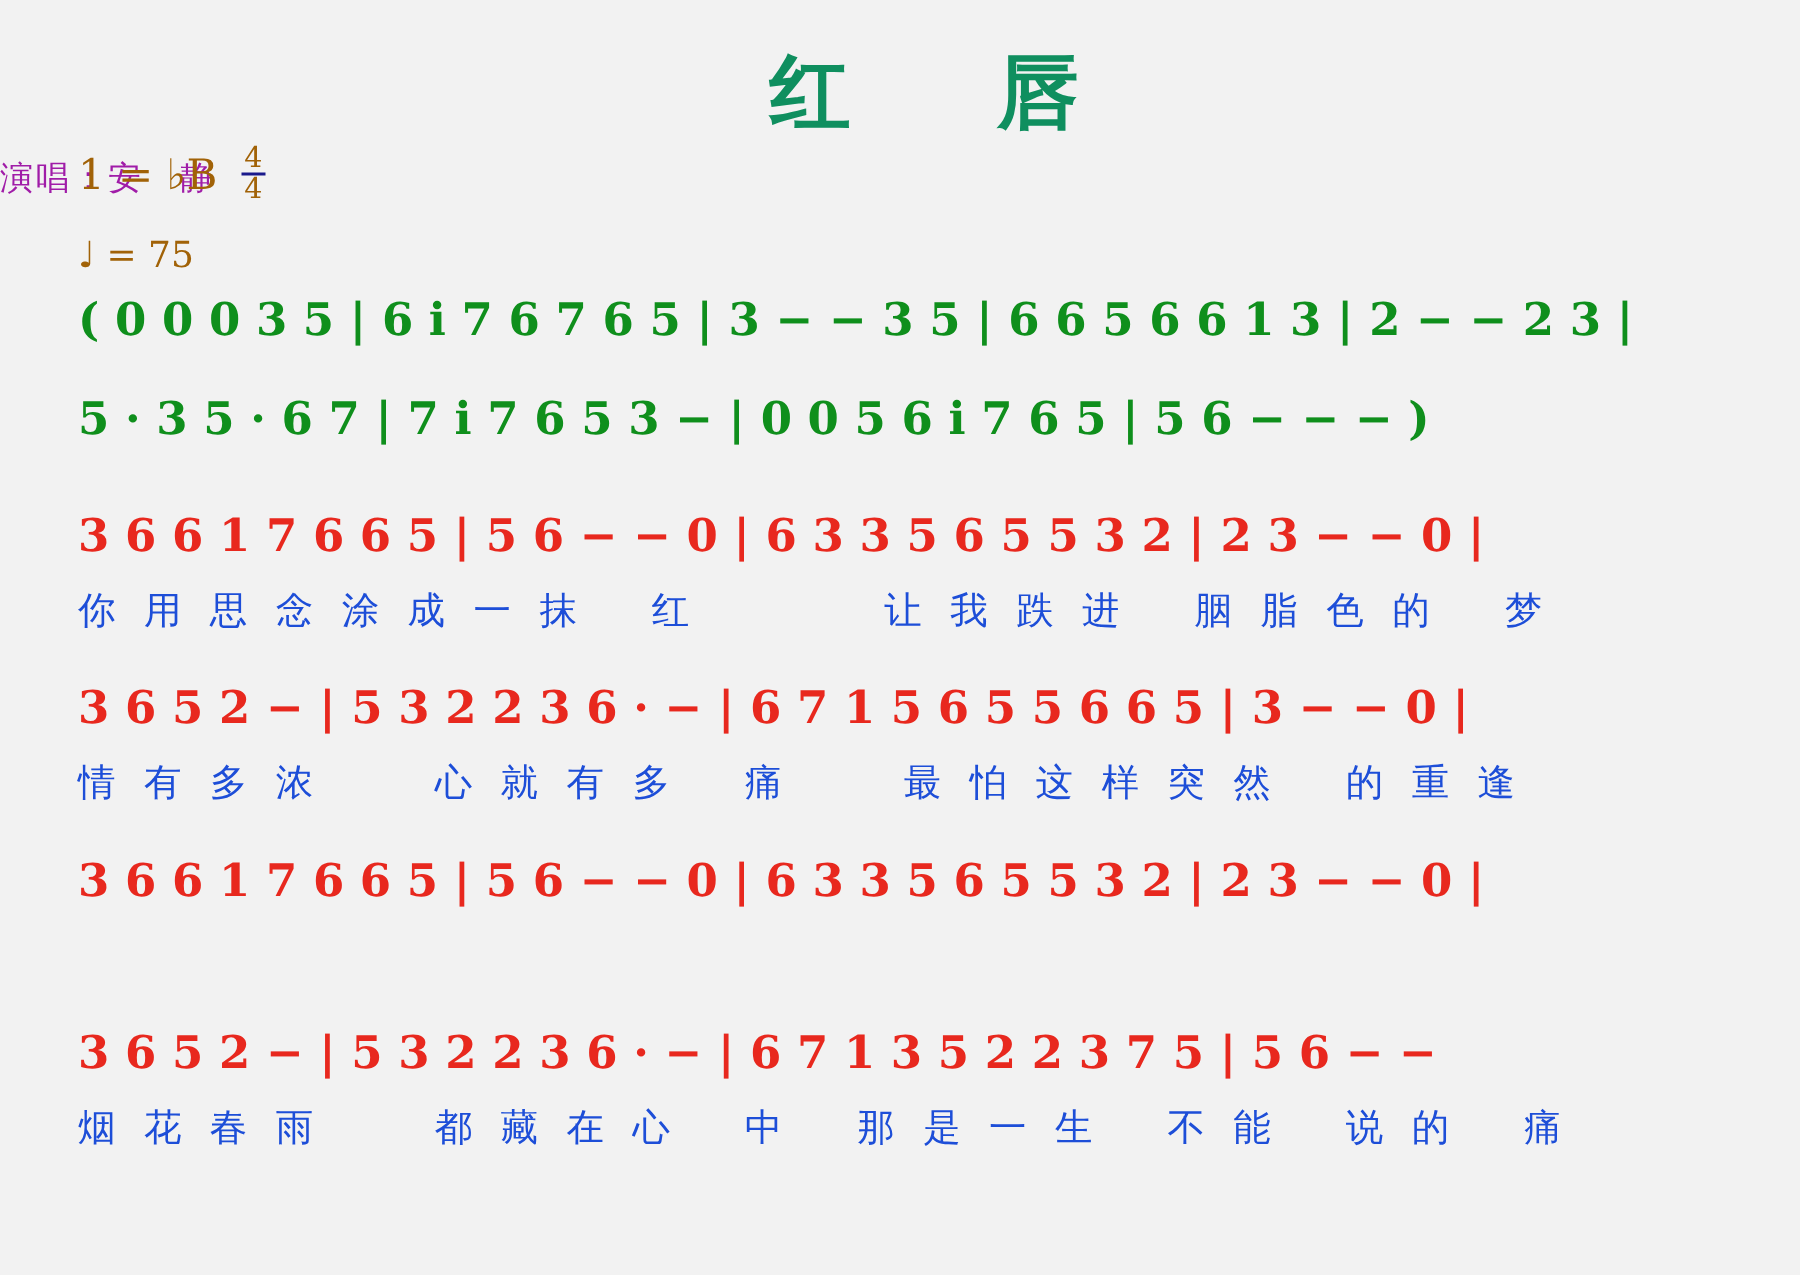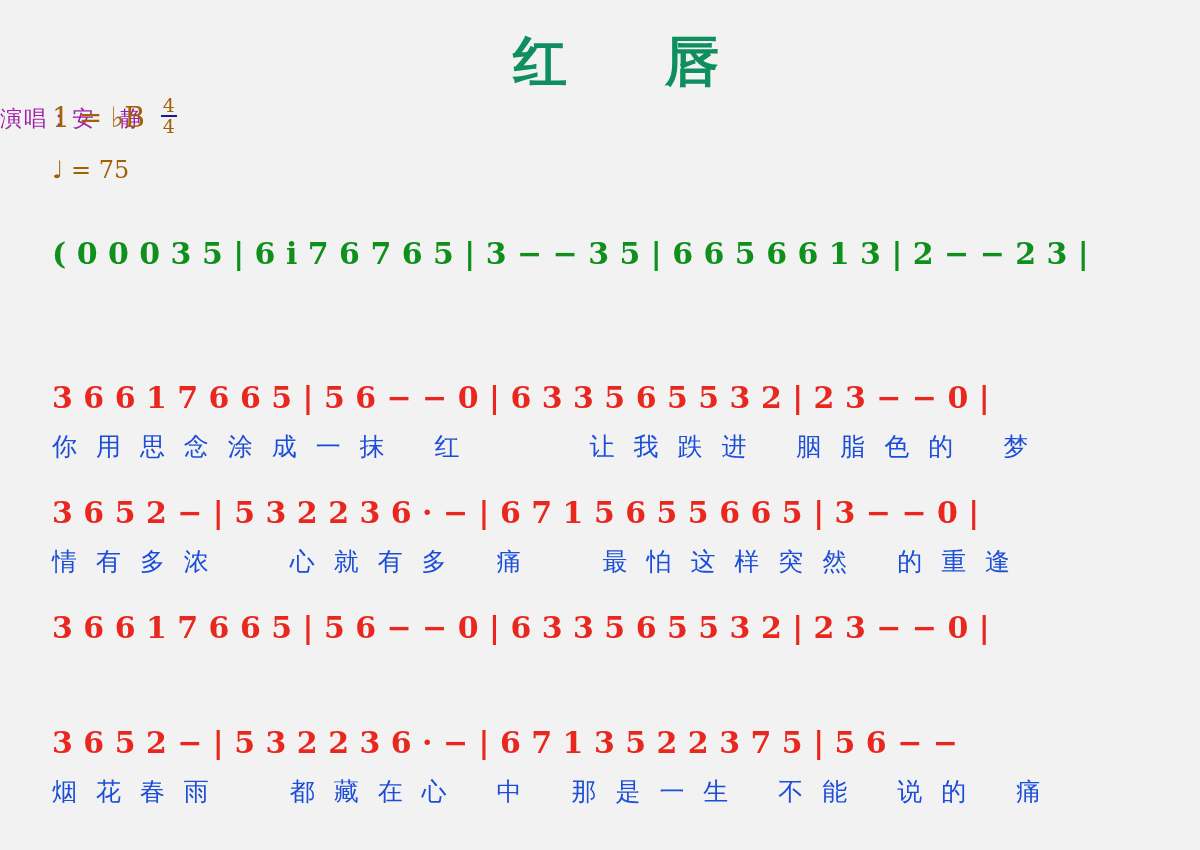--- a/index.html
+++ b/index.html
@@ -81,21 +81,20 @@
     font-size: 24px;
     margin-top: 20px;
     white-space: nowrap;
   }
 
   
   .system {
     position: absolute;
     left: 52px;
     width: 1100px;
-    margin-top: 40px;
   }
   .notes {
     font-family: "DejaVu Serif", serif;
     font-size: 30px;
     font-weight: bold;
     white-space: nowrap;
     letter-spacing: 0px;
     height: 46px;
   }
   .notes.green { color: #0f8f1c; }
@@ -122,20 +121,23 @@
     <div class="line1">
       <span>1 = ♭B</span><span class="meter"><span class="num">4</span><span class="den">4</span></span>
     </div>
     <div class="line2">♩ = 75</div>
   </div>
 
   <div class="system" style="top:196px;">
     <div class="notes green">( 0 0 0 3 5 | 6 i 7 6 7 6 5 | 3 − − 3 5 | 6 6 5 6 6 1 3 | 2 − − 2 3 |</div>
   </div>
 
+  <div class="system" style="top:262px;">
+    <div class="notes green">5 · 3 5 · 6 7 | 7 i 7 6 5  3 − | 0 0 5 6 i 7 6 5 | 5 6 − − − )</div>
+  </div>
 
   <div class="system" style="top:340px;">
     <div class="notes red">3 6 6 1 7 6 6 5 | 5 6 − − 0 | 6 3 3 5 6 5 5 3 2 | 2 3 − − 0 |</div>
     <div class="lyrics">你 用 思 念 涂 成 一 抹 　红　　　　让 我 跌 进 　胭 脂 色 的 　梦</div>
   </div>
 
   <div class="system" style="top:455px;">
     <div class="notes red">3 6 5 2 − | 5 3 2 2 3 6 · − | 6 7 1 5 6 5 5 6 6 5 | 3 − − 0 |</div>
     <div class="lyrics">情 有 多 浓 　　心 就 有 多 　痛 　　最 怕 这 样 突 然 　的 重 逢</div>
   </div>

